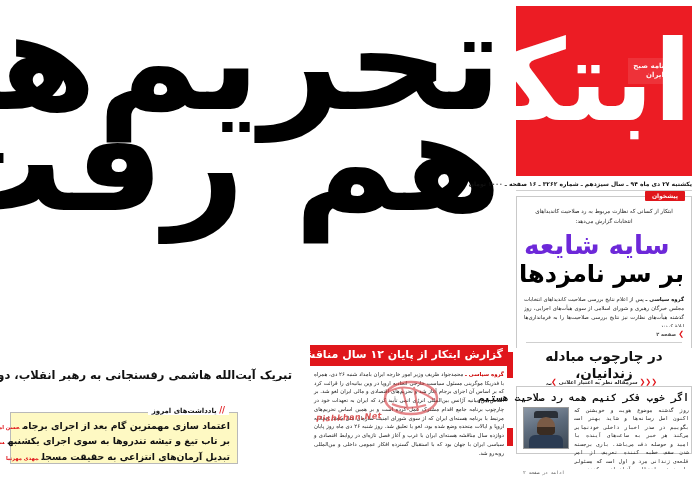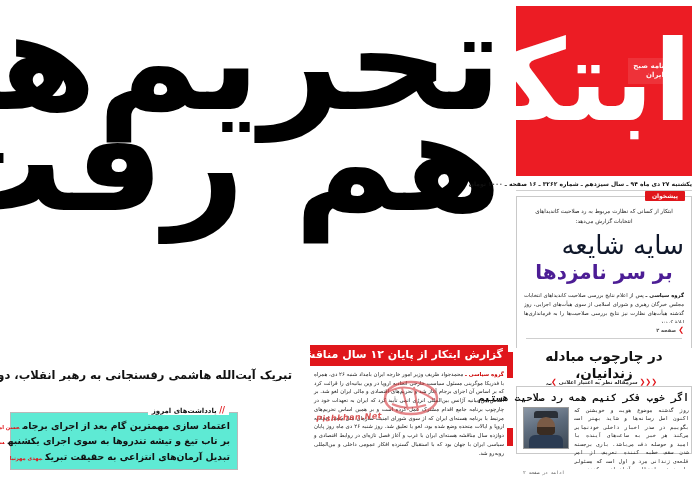--- a/index.html
+++ b/index.html
@@ -75,23 +75,23 @@
   .watermark{
     position:absolute;left:6px;top:46px;
     font-size:8px;font-weight:bold;color:#d43a3a;
     font-style:italic;letter-spacing:.5px;
     transform:rotate(-3deg);
     opacity:.85;
   }
 
   
   .notes-box{
-    position:absolute;left:10px;top:412px;width:228px;height:58px;
+    position:absolute;left:10px;top:412px;width:228px;height:52px;
     border:1px solid #b9b9b9;
-    background:#5eead4;
+    background:#fef9c3;
     box-sizing:border-box;
     padding:5px 7px 4px 7px;
     direction:rtl;
   }
   .notes-header{
     position:absolute;left:auto;right:8px;top:-7px;
     background:#fff;padding:0 4px;
     font-size:7px;font-weight:bold;color:#111;
     direction:rtl;white-space:nowrap;
   }
@@ -160,29 +160,29 @@
     border-radius:1px;
     direction:rtl;white-space:nowrap;
   }
   .kicker{
     direction:rtl;text-align:center;
     font-size:5.6px;line-height:1.75;color:#222;
     margin-top:2px;margin-bottom:5px;
     padding:0 2px;
   }
   .head-red{
-    direction:rtl;text-align:right;
-    color:#0f172a;font-weight:normal;
+    direction:rtl;text-align:left;
+    color:#6d28d9;font-weight:bold;
     font-size:26px;line-height:1.05;
     letter-spacing:-1px;white-space:nowrap;
   }
   .head-black{
     direction:rtl;text-align:center;
-    color:#4c1d95;font-weight:bold;
-    font-size:20px;line-height:1.15;
+    color:#000000;font-weight:bold;
+    font-size:24px;line-height:1.15;
     letter-spacing:-1px;white-space:nowrap;
     margin-top:2px;
   }
   .lede{
     direction:rtl;text-align:justify;
     font-size:5.3px;line-height:1.68;color:#1a1a1a;
     margin-top:7px;
     max-height:32px;overflow:hidden;
   }
   .lede b{font-weight:bold;color:#111;}
@@ -301,21 +301,21 @@
         <span class="dots">//</span>
         <span>یادداشت‌های امروز</span>
       </div>
       <div class="note-line">
         <span>اعتماد سازی مهمترین گام بعد از اجرای برجام</span><span class="byline">حسن امیر شاه پور</span>
       </div>
       <div class="note-line">
         <span>بر تاب تیغ و تیشه تندروها به سوی اجرای یکشنبه</span><span class="byline">سعید برمکی کاشی</span>
       </div>
       <div class="note-line">
-        <span>تبدیل آرمان‌های انتزاعی به حقیقت تبریک</span><span class="byline">مهدی مهرنیا</span>
+        <span>تبدیل آرمان‌های انتزاعی به حقیقت مسجل</span><span class="byline">مهدی مهرنیا</span>
       </div>
     </div>
   </div>
 
   <div class="right-col">
 
     <div class="masthead">
       <div class="masthead-logo">ابتکار</div>
       <div class="masthead-sub">روزنامه صبح ایران</div>
     </div>

